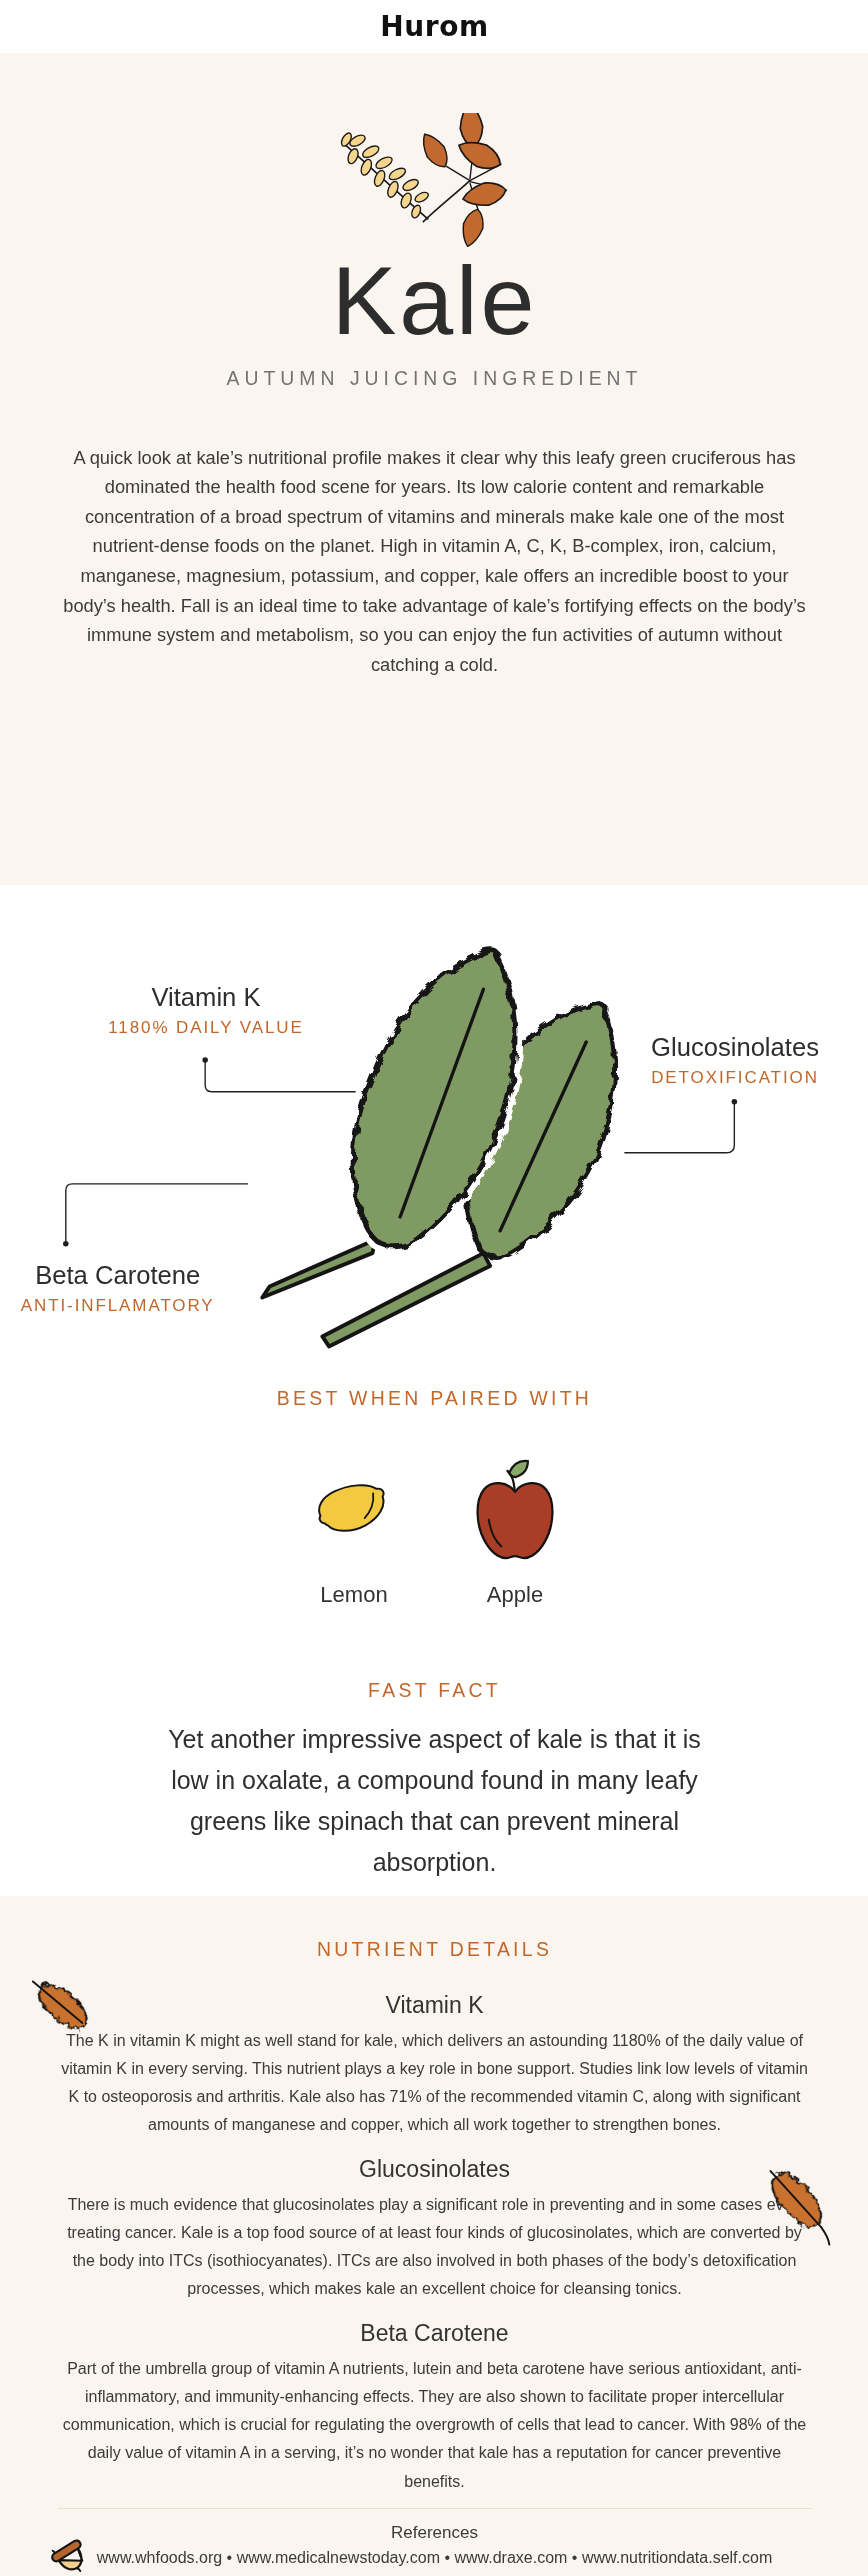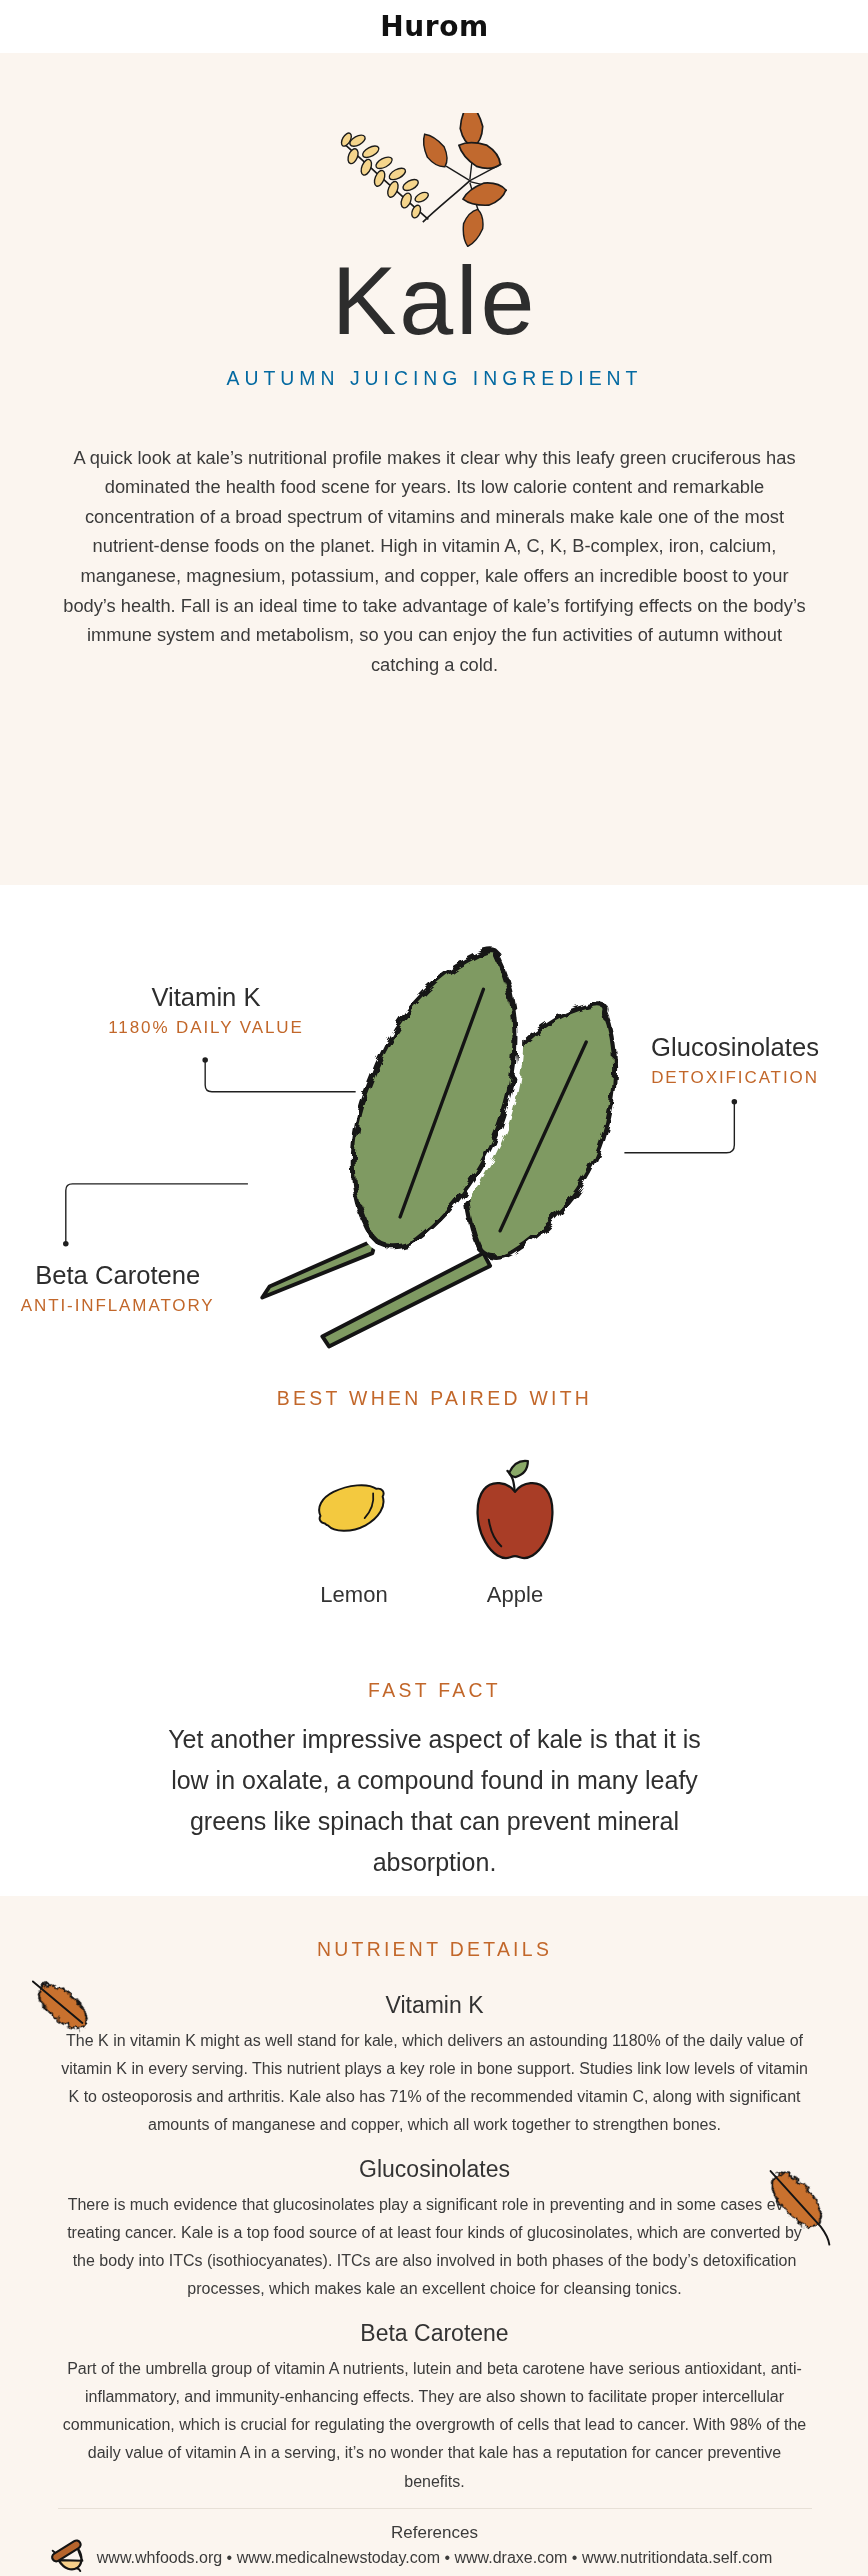--- a/index.html
+++ b/index.html
@@ -24,21 +24,21 @@
   
   .hero{height:832px;}
   .hero-leaves{display:block;margin:60px auto 0 auto;}
   .hero-title{
     margin:3.3px 0 0 0;
     font-size:97px;font-weight:200;line-height:1.05;
     letter-spacing:2.8px;color:#2d2d2d;text-align:center;
   }
   .hero-subtitle{
     margin-top:14.4px;text-align:center;
-    font-size:19.4px;letter-spacing:5px;color:#0369a1;font-weight:400;
+    font-size:19.4px;letter-spacing:5px;color:#737373;font-weight:400;
   }
   .hero-intro{
     margin:53px auto 0 auto;max-width:747px;
     font-size:18.3px;line-height:1.62;font-weight:300;color:#3b3b3b;text-align:center;
   }
 
   
   .mid{height:1011px;}
   .diagram{position:relative;height:422px;margin-top:49px;}
   .diagram-kale{position:absolute;left:239px;top:-5.6px;}

